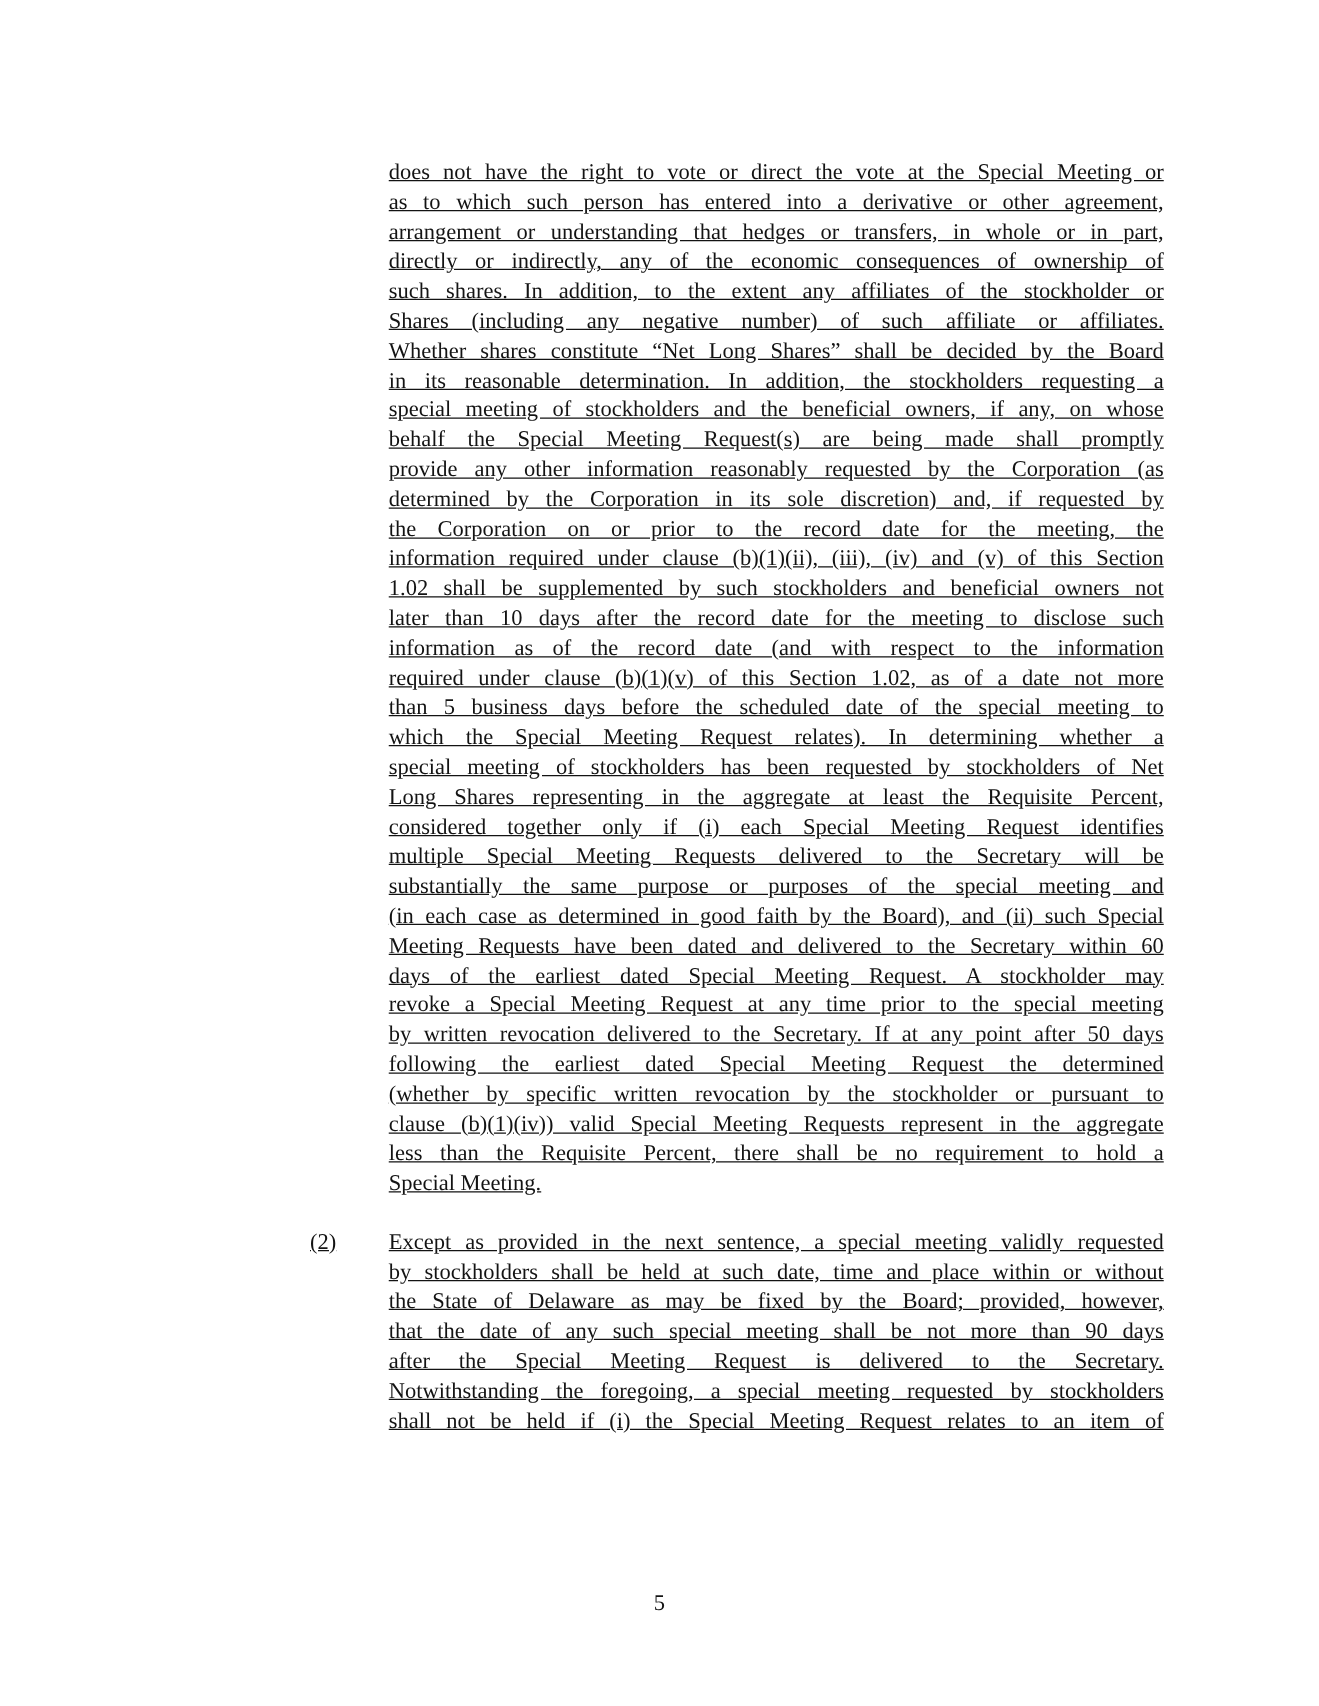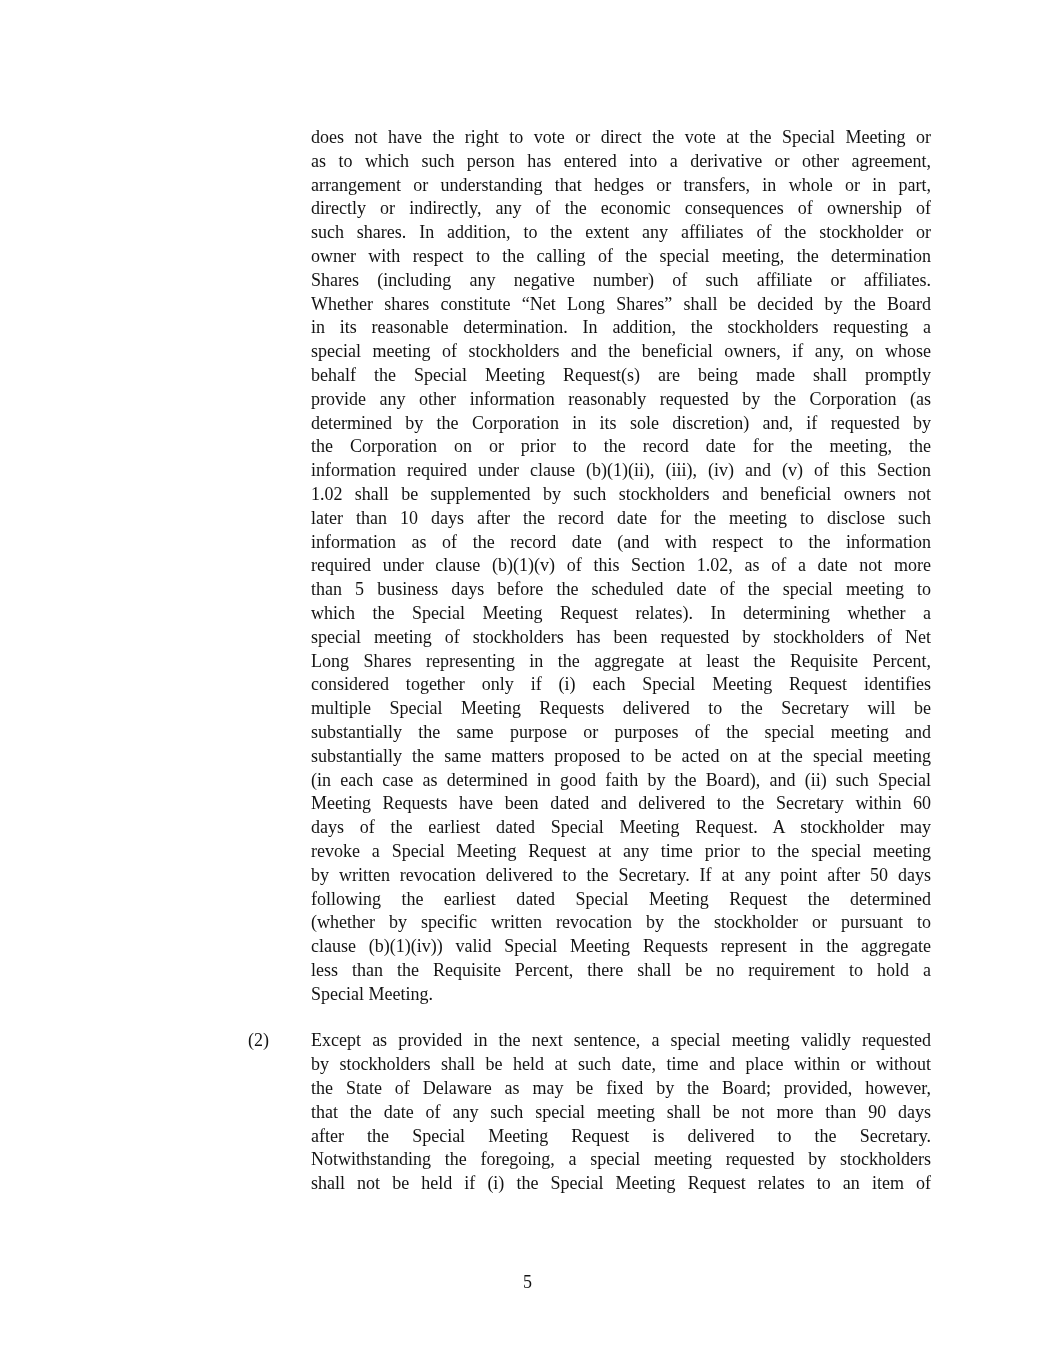--- a/index.html
+++ b/index.html
@@ -14,20 +14,21 @@
     background: #ffffff;
     font-family: "Liberation Serif", "DejaVu Serif", serif;
     color: #131313;
     overflow: hidden;
   }
   .content {
     position: absolute;
     left: 248px;
     top: 126px;
     width: 683px;
+    text-decoration: underline;
   }
   .para {
     display: flex;
     align-items: flex-start;
   }
   .para + .para {
     margin-top: 23px;
   }
   .marker {
     flex: 0 0 63px;
@@ -66,42 +67,40 @@
 <div class="page">
   <div class="content">
       <div class="para">
     <div class="marker"></div>
     <div class="lines">
           <div class="line">does not have the right to vote or direct the vote at the Special Meeting or</div>
           <div class="line">as to which such person has entered into a derivative or other agreement,</div>
           <div class="line">arrangement or understanding that hedges or transfers, in whole or in part,</div>
           <div class="line">directly or indirectly, any of the economic consequences of ownership of</div>
           <div class="line">such shares. In addition, to the extent any affiliates of the stockholder or</div>
-          <div class="line">owner with respect to the calling of the special meeting, the determination</div>
           <div class="line">Shares (including any negative number) of such affiliate or affiliates.</div>
           <div class="line">Whether shares constitute “Net Long Shares” shall be decided by the Board</div>
           <div class="line">in its reasonable determination. In addition, the stockholders requesting a</div>
           <div class="line">special meeting of stockholders and the beneficial owners, if any, on whose</div>
           <div class="line">behalf the Special Meeting Request(s) are being made shall promptly</div>
           <div class="line">provide any other information reasonably requested by the Corporation (as</div>
           <div class="line">determined by the Corporation in its sole discretion) and, if requested by</div>
           <div class="line">the Corporation on or prior to the record date for the meeting, the</div>
           <div class="line">information required under clause (b)(1)(ii), (iii), (iv) and (v) of this Section</div>
           <div class="line">1.02 shall be supplemented by such stockholders and beneficial owners not</div>
           <div class="line">later than 10 days after the record date for the meeting to disclose such</div>
           <div class="line">information as of the record date (and with respect to the information</div>
           <div class="line">required under clause (b)(1)(v) of this Section 1.02, as of a date not more</div>
           <div class="line">than 5 business days before the scheduled date of the special meeting to</div>
           <div class="line">which the Special Meeting Request relates). In determining whether a</div>
           <div class="line">special meeting of stockholders has been requested by stockholders of Net</div>
           <div class="line">Long Shares representing in the aggregate at least the Requisite Percent,</div>
           <div class="line">considered together only if (i) each Special Meeting Request identifies</div>
           <div class="line">multiple Special Meeting Requests delivered to the Secretary will be</div>
           <div class="line">substantially the same purpose or purposes of the special meeting and</div>
-          <div class="line">substantially the same matters proposed to be acted on at the special meeting</div>
           <div class="line">(in each case as determined in good faith by the Board), and (ii) such Special</div>
           <div class="line">Meeting Requests have been dated and delivered to the Secretary within 60</div>
           <div class="line">days of the earliest dated Special Meeting Request. A stockholder may</div>
           <div class="line">revoke a Special Meeting Request at any time prior to the special meeting</div>
           <div class="line">by written revocation delivered to the Secretary. If at any point after 50 days</div>
           <div class="line">following the earliest dated Special Meeting Request the determined</div>
           <div class="line">(whether by specific written revocation by the stockholder or pursuant to</div>
           <div class="line">clause (b)(1)(iv)) valid Special Meeting Requests represent in the aggregate</div>
           <div class="line">less than the Requisite Percent, there shall be no requirement to hold a</div>
           <div class="line line-last">Special Meeting.</div>

